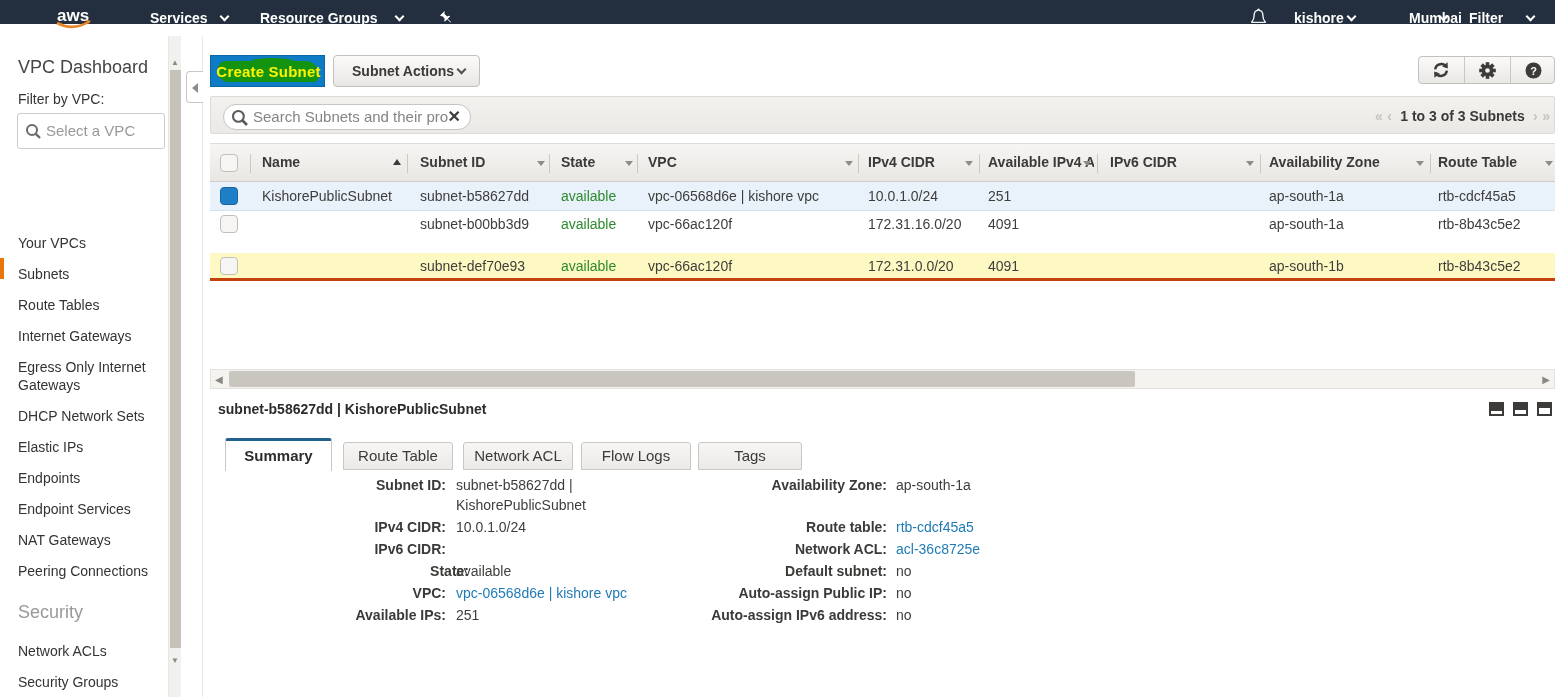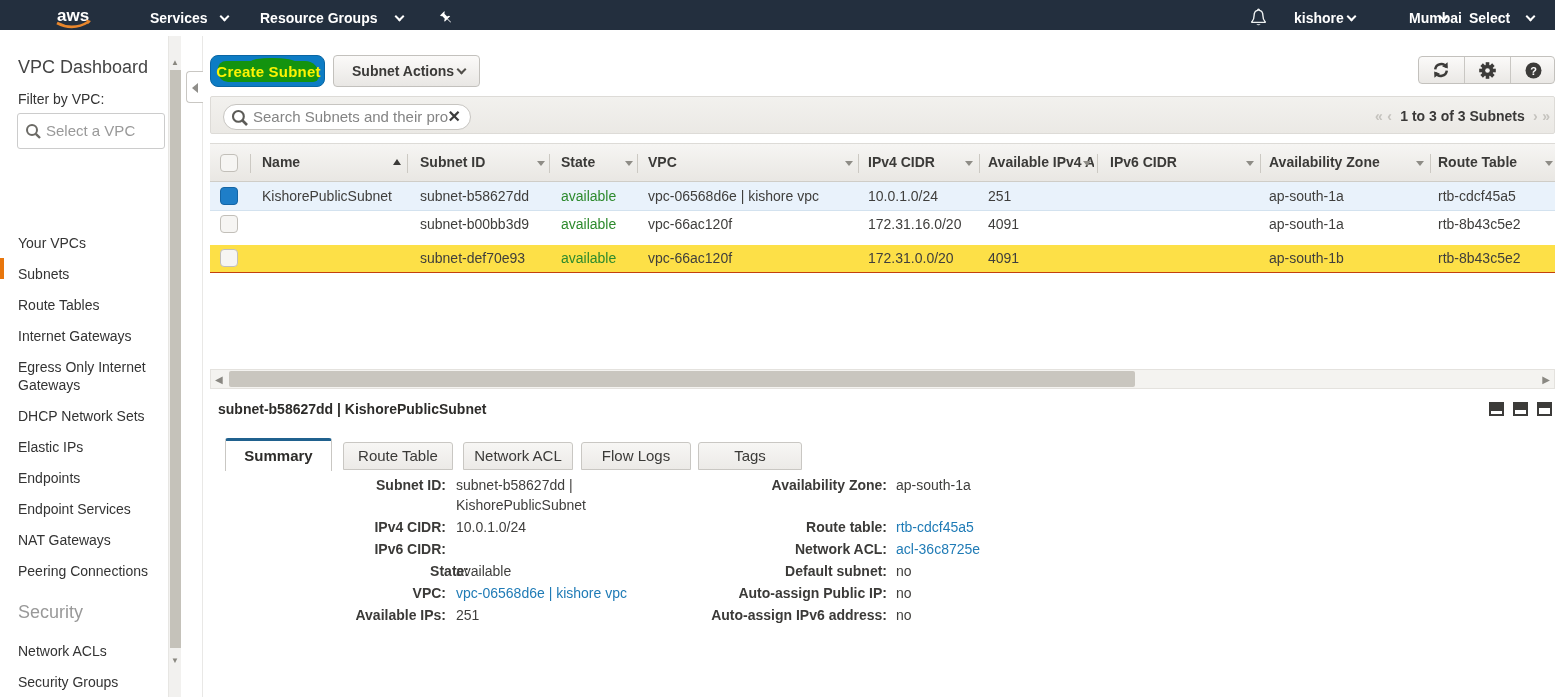--- a/index.html
+++ b/index.html
@@ -2,21 +2,21 @@
 <html><head>
 <meta charset="utf-8">
 <style>
 * { margin:0; padding:0; box-sizing:border-box; }
 html,body { width:1555px; height:697px; overflow:hidden; background:#fff;
   font-family:"Liberation Sans", sans-serif; color:#333; }
 .abs { position:absolute; }
 #page { position:relative; width:1555px; height:697px; }
 
 
-#topbar { position:absolute; left:0; top:0; width:1555px; height:30px; background:#232f3e; }
+#topbar { position:absolute; left:0; top:0; width:1555px; height:24px; background:#232f3e; }
 .tnav { position:absolute; top:0; height:36px; line-height:36px; color:#ffffff;
   font-size:14px; font-weight:bold; }
 .caret-w { position:absolute; top:13px; width:7px; height:7px;
   border-right:2px solid #ffffff; border-bottom:2px solid #ffffff;
   transform:rotate(45deg); }
 
 
 #sidebar { position:absolute; left:0; top:36px; width:168px; height:661px; background:#fff; }
 .sb-h1 { position:absolute; left:18px; font-size:18px; color:#444; }
 .sb-h2 { position:absolute; left:18px; font-size:18px; color:#999; line-height:24px; }
@@ -25,21 +25,21 @@
 #sb-thumb { position:absolute; left:1px; top:34px; width:11px; height:578px; background:#c5c2ba; }
 .sb-arrow { position:absolute; left:2px; font-size:8px; color:#8a8880; }
 #content-border { position:absolute; left:202px; top:36px; width:1px; height:661px; background:#e9e8e6; }
 #collapse-tab { position:absolute; left:186px; top:71px; width:17px; height:32px; background:#fff;
   border:1px solid #c9c7c3; border-right:none; border-radius:4px 0 0 4px; }
 #collapse-tab .tri { position:absolute; left:5px; top:11px; width:0; height:0;
   border-top:5px solid transparent; border-bottom:5px solid transparent; border-right:6px solid #8f8e8a; }
 
 
 #btn-create { position:absolute; left:210px; top:55px; width:115px; height:32px;
-  background:#0d7cc4; border:1px solid #0a66a4; border-radius:8px; }
+  background:#0d7cc4; border:1px solid #0a66a4; border-radius:0; }
 #btn-create .hl { position:absolute; left:7px; top:5px; width:101px; height:21px;
   background:#13930f; border-radius:8px 14px 6px 10px; }
 #btn-create .hl2 { position:absolute; left:40px; top:2px; width:45px; height:8px;
   background:#13930f; border-radius:50% 60% 40% 50%; }
 #btn-create .txt { position:absolute; left:0; top:0; width:115px; height:32px; text-align:center;
   line-height:31px; font-size:15px; font-weight:bold; color:#fdf303; letter-spacing:0.2px; }
 .gbtn { position:absolute; background:linear-gradient(#fbfaf9,#e9e7e4); border:1px solid #c3c1bd; border-radius:4px; }
 #btn-actions { left:333px; top:55px; width:147px; height:32px; }
 #btn-actions .txt { position:absolute; left:18px; top:0; line-height:30px; font-size:14px; font-weight:bold; color:#3b3a38; }
 #btn-actions .car { position:absolute; right:14px; top:10px; width:7px; height:7px;
@@ -118,21 +118,21 @@
       </g>
     </svg>
     <svg class="abs" style="left:1250px;top:7px" width="17" height="21" viewBox="0 0 17 21">
       <path d="M8.5 2.2 Q9.3 2.2 9.3 3 L9.3 3.4 Q12.8 4 12.9 8.5 Q13 12.5 14.8 14.2 Q15.6 14.9 15.2 15.4 L1.8 15.4 Q1.4 14.9 2.2 14.2 Q4 12.5 4.1 8.5 Q4.2 4 7.7 3.4 L7.7 3 Q7.7 2.2 8.5 2.2 Z" fill="none" stroke="#eef1f1" stroke-width="1.4"></path>
       <path d="M6.3 17.2 Q8.5 19.4 10.7 17.2 Z" fill="#eef1f1"></path>
     </svg>
     <div class="tnav" style="left:1294px">kishore</div>
     <div class="caret-w" style="left:1348px"></div>
     <div class="tnav" style="left:1409px">Mumbai</div>
     <div class="caret-w" style="left:1440px"></div>
-    <div class="tnav" style="left:1469px">Select</div>
+    <div class="tnav" style="left:1469px">Filter</div>
     <div class="caret-w" style="left:1527px"></div>
   </div>
 
   <div id="sidebar">
     <div class="sb-h1" style="top:21px">VPC Dashboard</div>
     <div class="sb-link" style="top:54px">Filter by VPC:</div>
     <div class="abs" style="left:17px;top:77px;width:148px;height:36px;border:1px solid #ccc;border-radius:3px;background:#fff">
       <svg class="abs" style="left:7px;top:9px" width="17" height="17" viewBox="0 0 17 17">
         <circle cx="7" cy="7" r="5" fill="none" stroke="#6b6a65" stroke-width="2"></circle>
         <line x1="10.8" y1="10.8" x2="15" y2="15" stroke="#6b6a65" stroke-width="2.4"></line>
@@ -261,21 +261,21 @@
   <div class="row" style="top:211px;height:44px;background:#fff;border-bottom:1px solid #e9e7e4">
     <div class="cb" style="top:4px"></div>
     <div class="rtxt" style="left:210px;line-height:26px">subnet-b00bb3d9</div>
     <div class="rtxt green" style="left:351px;line-height:26px">available</div>
     <div class="rtxt" style="left:438px;line-height:26px">vpc-66ac120f</div>
     <div class="rtxt" style="left:658px;line-height:26px">172.31.16.0/20</div>
     <div class="rtxt" style="left:778px;line-height:26px">4091</div>
     <div class="rtxt" style="left:1059px;line-height:26px">ap-south-1a</div>
     <div class="rtxt" style="left:1228px;line-height:26px">rtb-8b43c5e2</div>
   </div>
-  <div class="row" style="top:245px;height:28px;background:#fde047;border-bottom:1px solid #c2410c">
+  <div class="row" style="top:253px;height:28px;background:#fef9c3;border-bottom:3px solid #c2410c">
     <div class="cb" style="top:4px"></div>
     <div class="rtxt" style="left:210px;line-height:26px">subnet-def70e93</div>
     <div class="rtxt green" style="left:351px;line-height:26px">available</div>
     <div class="rtxt" style="left:438px;line-height:26px">vpc-66ac120f</div>
     <div class="rtxt" style="left:658px;line-height:26px">172.31.0.0/20</div>
     <div class="rtxt" style="left:778px;line-height:26px">4091</div>
     <div class="rtxt" style="left:1059px;line-height:26px">ap-south-1b</div>
     <div class="rtxt" style="left:1228px;line-height:26px">rtb-8b43c5e2</div>
   </div>
 

